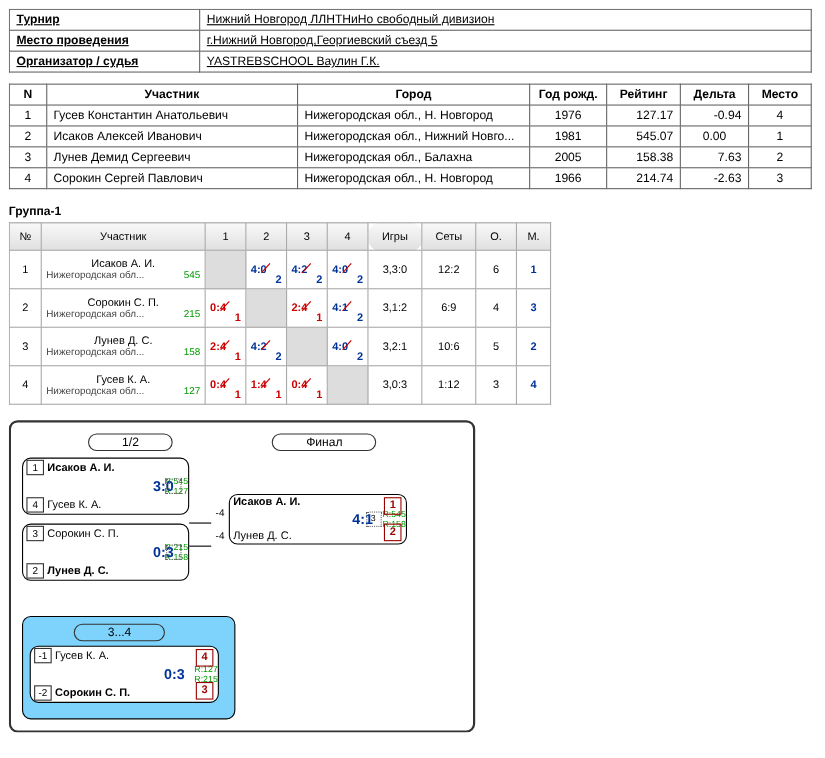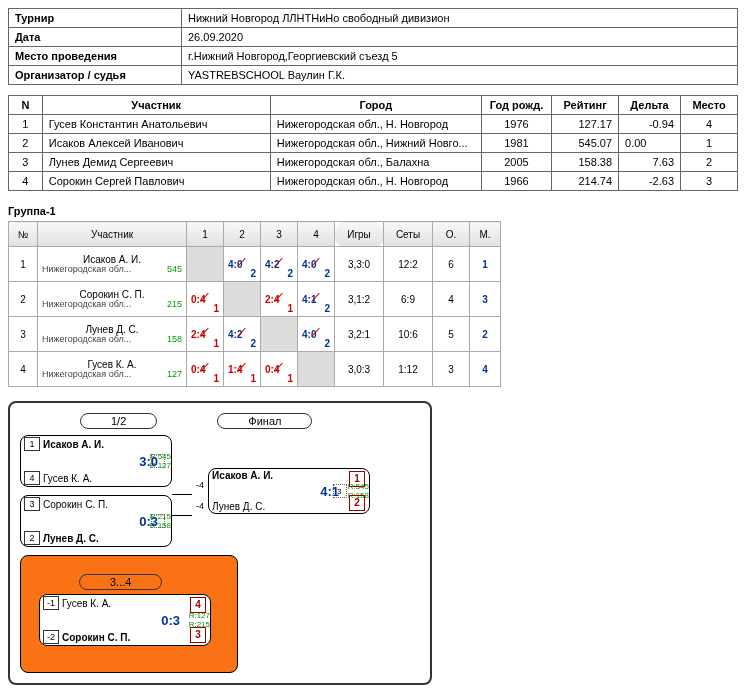--- a/index.html
+++ b/index.html
@@ -1,17 +1,17 @@
 <!DOCTYPE html>
 <html><head>
 <meta charset="utf-8">
 <style>
   body { font-family: Arial, sans-serif; font-size: 11px; margin: 8px; background:#fff; color:#000; }
   table { border-collapse: collapse; }
-  .info-table { width: 730px; margin-bottom: 10px; }
+  .info-table { width: 730px; margin-bottom: 10px; text-decoration: underline; }
   .info-table td { border: 1px solid #666; padding: 3px 6px; }
   .info-table td:first-child { font-weight: bold; width: 160px; }
   .participants { width: 730px; margin-bottom: 14px; }
   .participants th, .participants td { border: 1px solid #666; padding: 3px 6px; text-align:center; }
   .participants td.left { text-align:left; }
   .participants th { font-weight:bold; }
   .group-title { font-weight:bold; margin-bottom:4px; }
   .group-table { border:1px solid #999; }
   .group-table th, .group-table td { border:1px solid #aaa; padding:2px 4px; font-size:10px; }
   .group-table th { background: linear-gradient(#f8f8f8,#e0e0e0); font-weight:normal; text-align:center; height:20px;}
@@ -23,49 +23,45 @@
   .pcell .pc .rt{ color:#090; }
   .diag { background:#ddd; }
   .sc { font-size:11px; font-weight:bold; position:relative; height:30px; padding:0;}
   .sc .top{ color:#003399; position:absolute; top:12px; left:4px;}
   .sc .slash{ color:#c00; position:absolute; top:8px; left:0; right:0; text-align:center;}
   .sc .bot{ color:#003399; position:absolute; bottom:2px; right:4px; font-size:10px;}
   .sc.loss .top{ color:#c00;} .sc.loss .bot{color:#c00;}
   .mcell{font-weight:bold;color:#003399;}
   .bracket-box{ border:2px solid #333; border-radius:8px; padding:10px; width:400px; margin-top:14px;}
   .bracket-title{font-weight:bold; margin-bottom:6px;}
-  .round-labels{display:flex; gap:60px; margin-left:60px; margin-bottom:6px;}
+  .round-labels{display:flex; gap:90px; margin-left:60px; margin-bottom:6px;}
   .round-label{border:1px solid #333; border-radius:10px; padding:1px 30px; font-size:11px;}
   .match{ border:1.5px solid #000; border-radius:8px; width:150px; font-size:10px; position:relative; margin-bottom:8px; background:#fff;}
   .match .row{display:flex; align-items:center; padding:1px 3px;}
   .match .seed{border:1px solid #333; width:14px; height:12px; font-size:9px; text-align:center; margin-right:3px; line-height:12px;}
   .match .pname{flex:1;}
   .match .pname.win{font-weight:bold;}
   .match .rating{color:#090; font-size:8px; margin-left:18px;text-align:right;}
   .match .score{color:#003399; font-weight:bold; font-size:13px; position:absolute; right:13px; top:50%; transform:translateY(-50%);}
   .match .place-box{position:absolute; right:4px; border:1.5px solid #900; color:#900; font-weight:bold; width:14px; height:14px; text-align:center; font-size:10px; line-height:14px;}
   .match .dotted{position:absolute; right:6px; top:50%; transform:translateY(-50%); border:1px dotted #666; width:12px; height:12px;}
   .brk-row{display:flex; align-items:center;}
   .conn{width:20px; border-top:1px solid #000; height:0; margin-top:20px;}
   .conn-lbl{font-size:9px; margin:0 4px;}
-  .sub-box{border:1.5px solid #000; border-radius:8px; padding:18px; margin-top:0; background:#f97316;}
+  .sub-box{border:1.5px solid #000; border-radius:8px; padding:6px; margin-top:24px; background:#7dd3fc;}
   .col{display:flex;flex-direction:column;}
 </style>
 </head>
 <body>
 
 <table class="info-table">
   <tbody>
       <tr>
         <td>Турнир</td>
         <td>Нижний Новгород ЛЛНТНиНо свободный дивизион</td>
-      </tr>
-  <tr>
-        <td>Дата</td>
-        <td>26.09.2020</td>
       </tr>
   <tr>
         <td>Место проведения</td>
         <td>г.Нижний Новгород,Георгиевский съезд 5</td>
       </tr>
   <tr>
         <td>Организатор / судья</td>
         <td>YASTREBSCHOOL Ваулин Г.К.</td>
       </tr>
 </tbody>
@@ -92,21 +88,21 @@
         <td style="text-align: right;">127.17</td>
         <td style="text-align: right;">-0.94</td>
         <td>4</td>
       </tr>
       <tr>
         <td>2</td>
         <td class="left">Исаков Алексей Иванович</td>
         <td class="left">Нижегородская обл., Нижний Новго...</td>
         <td>1981</td>
         <td style="text-align: right;">545.07</td>
-        <td style="text-align: left;">0.00</td>
+        <td style="text-align: center;">0.00</td>
         <td>1</td>
       </tr>
       <tr>
         <td>3</td>
         <td class="left">Лунев Демид Сергеевич</td>
         <td class="left">Нижегородская обл., Балахна</td>
         <td>2005</td>
         <td style="text-align: right;">158.38</td>
         <td style="text-align: right;">7.63</td>
         <td>2</td>

